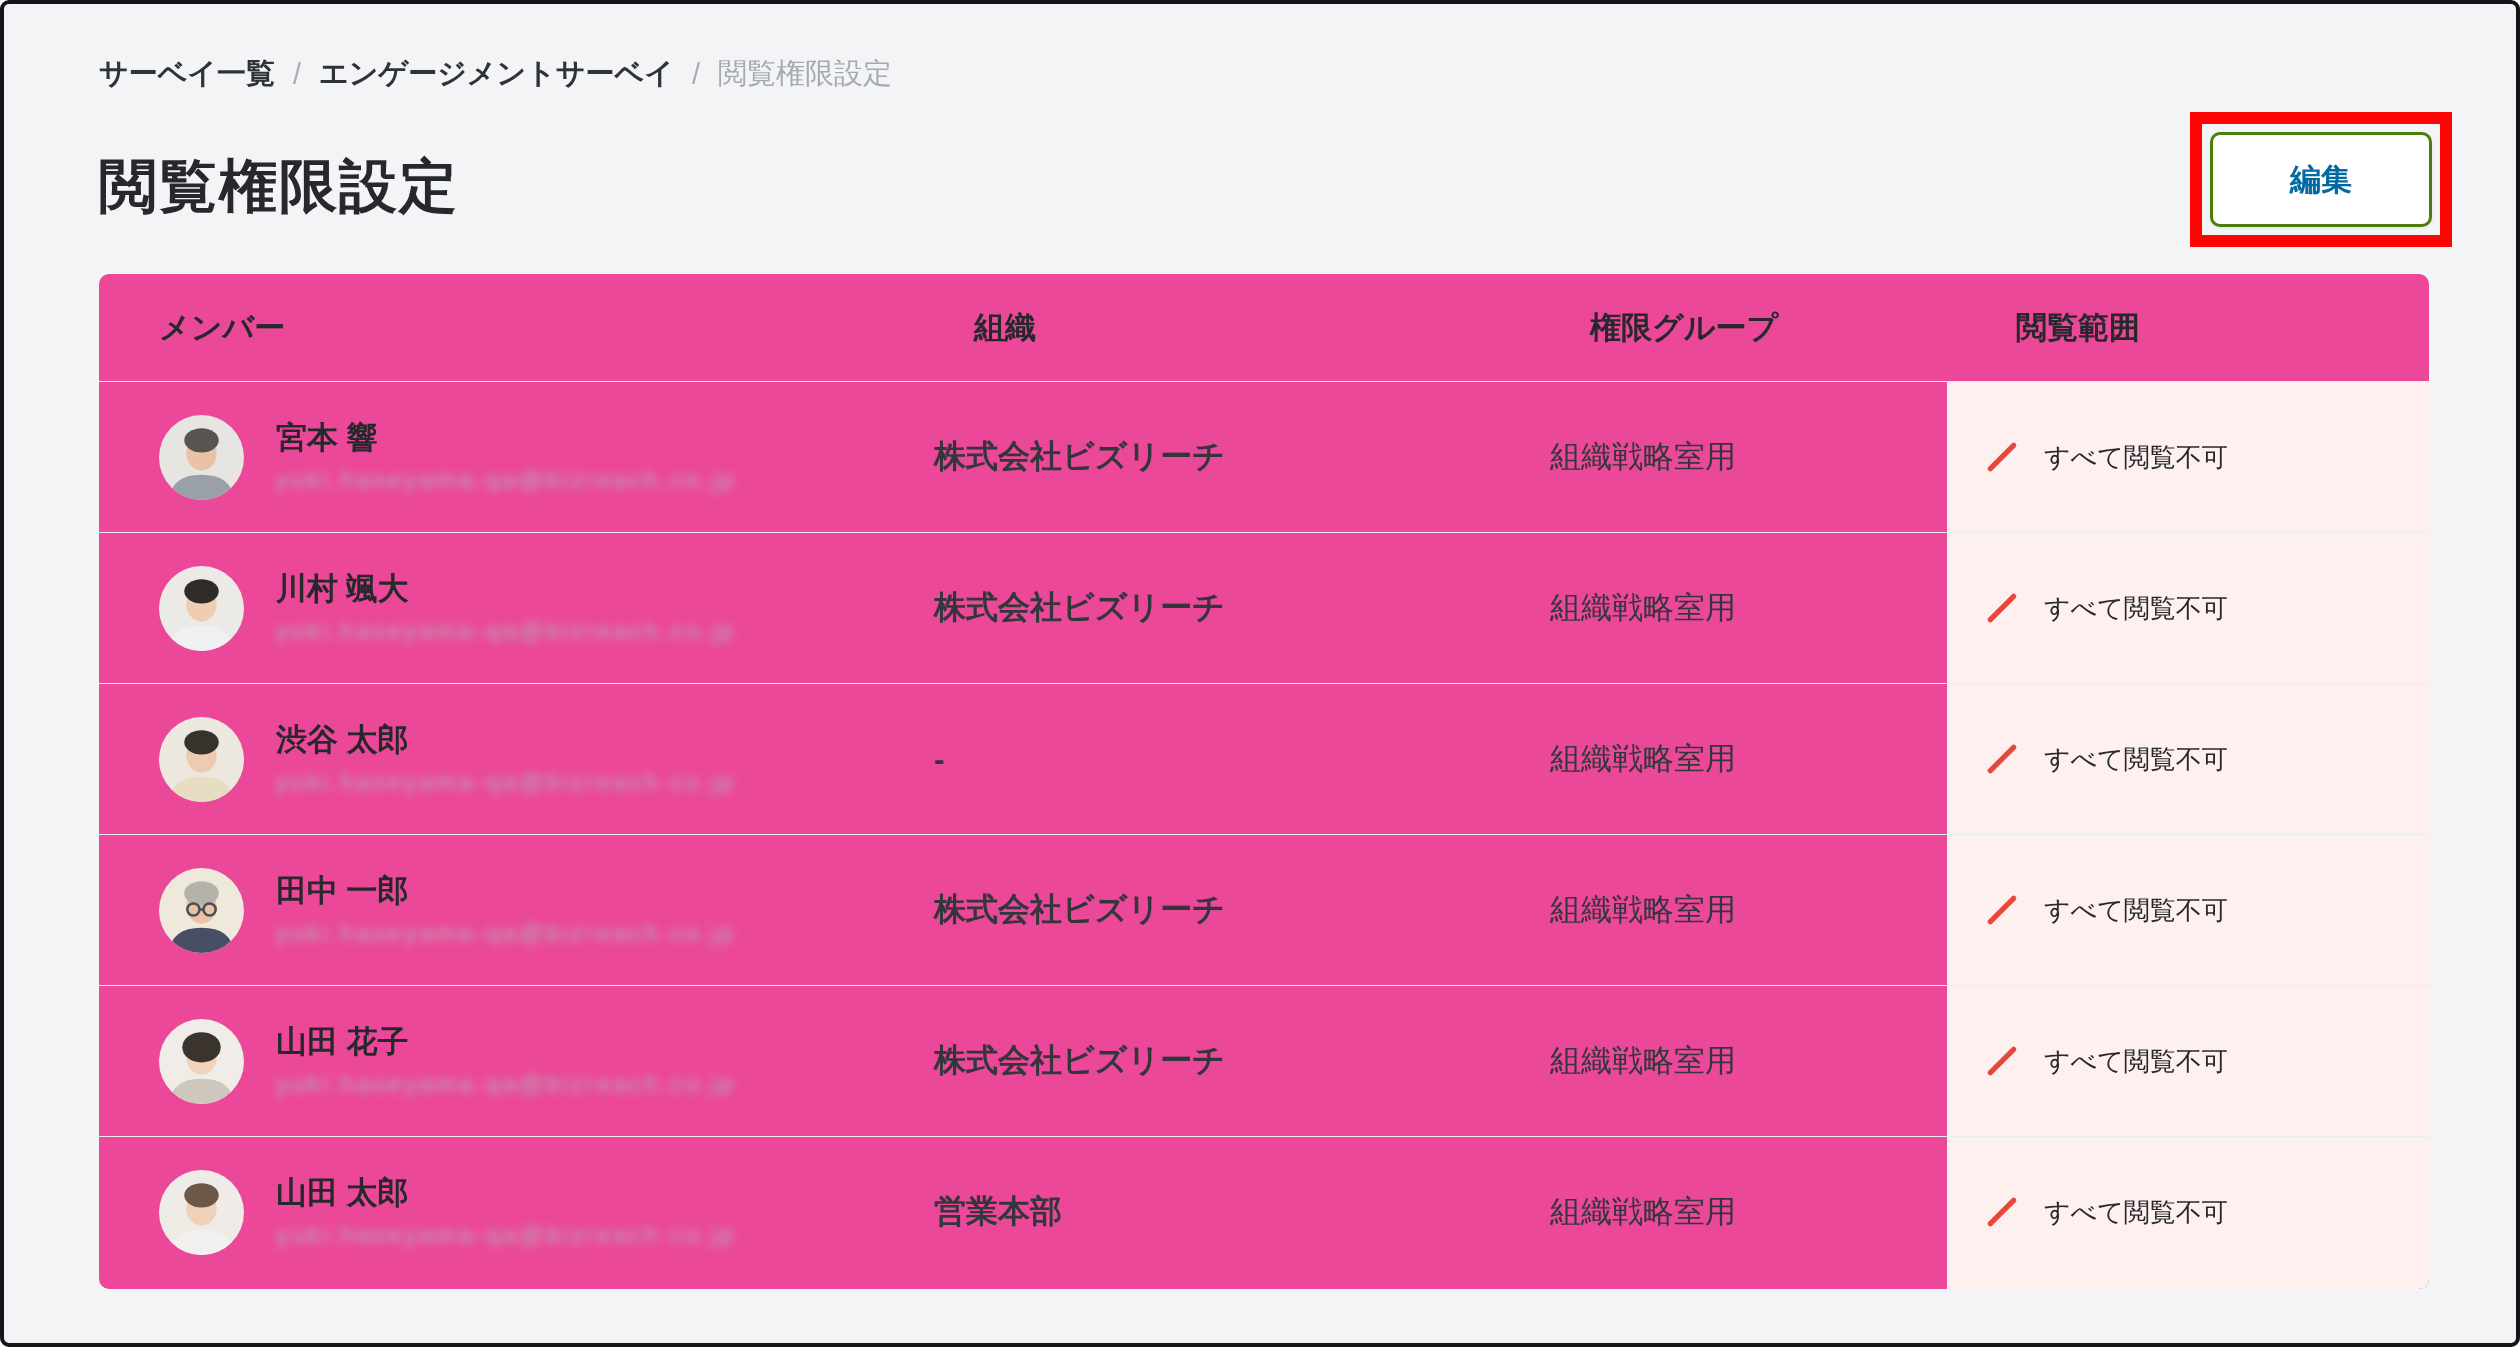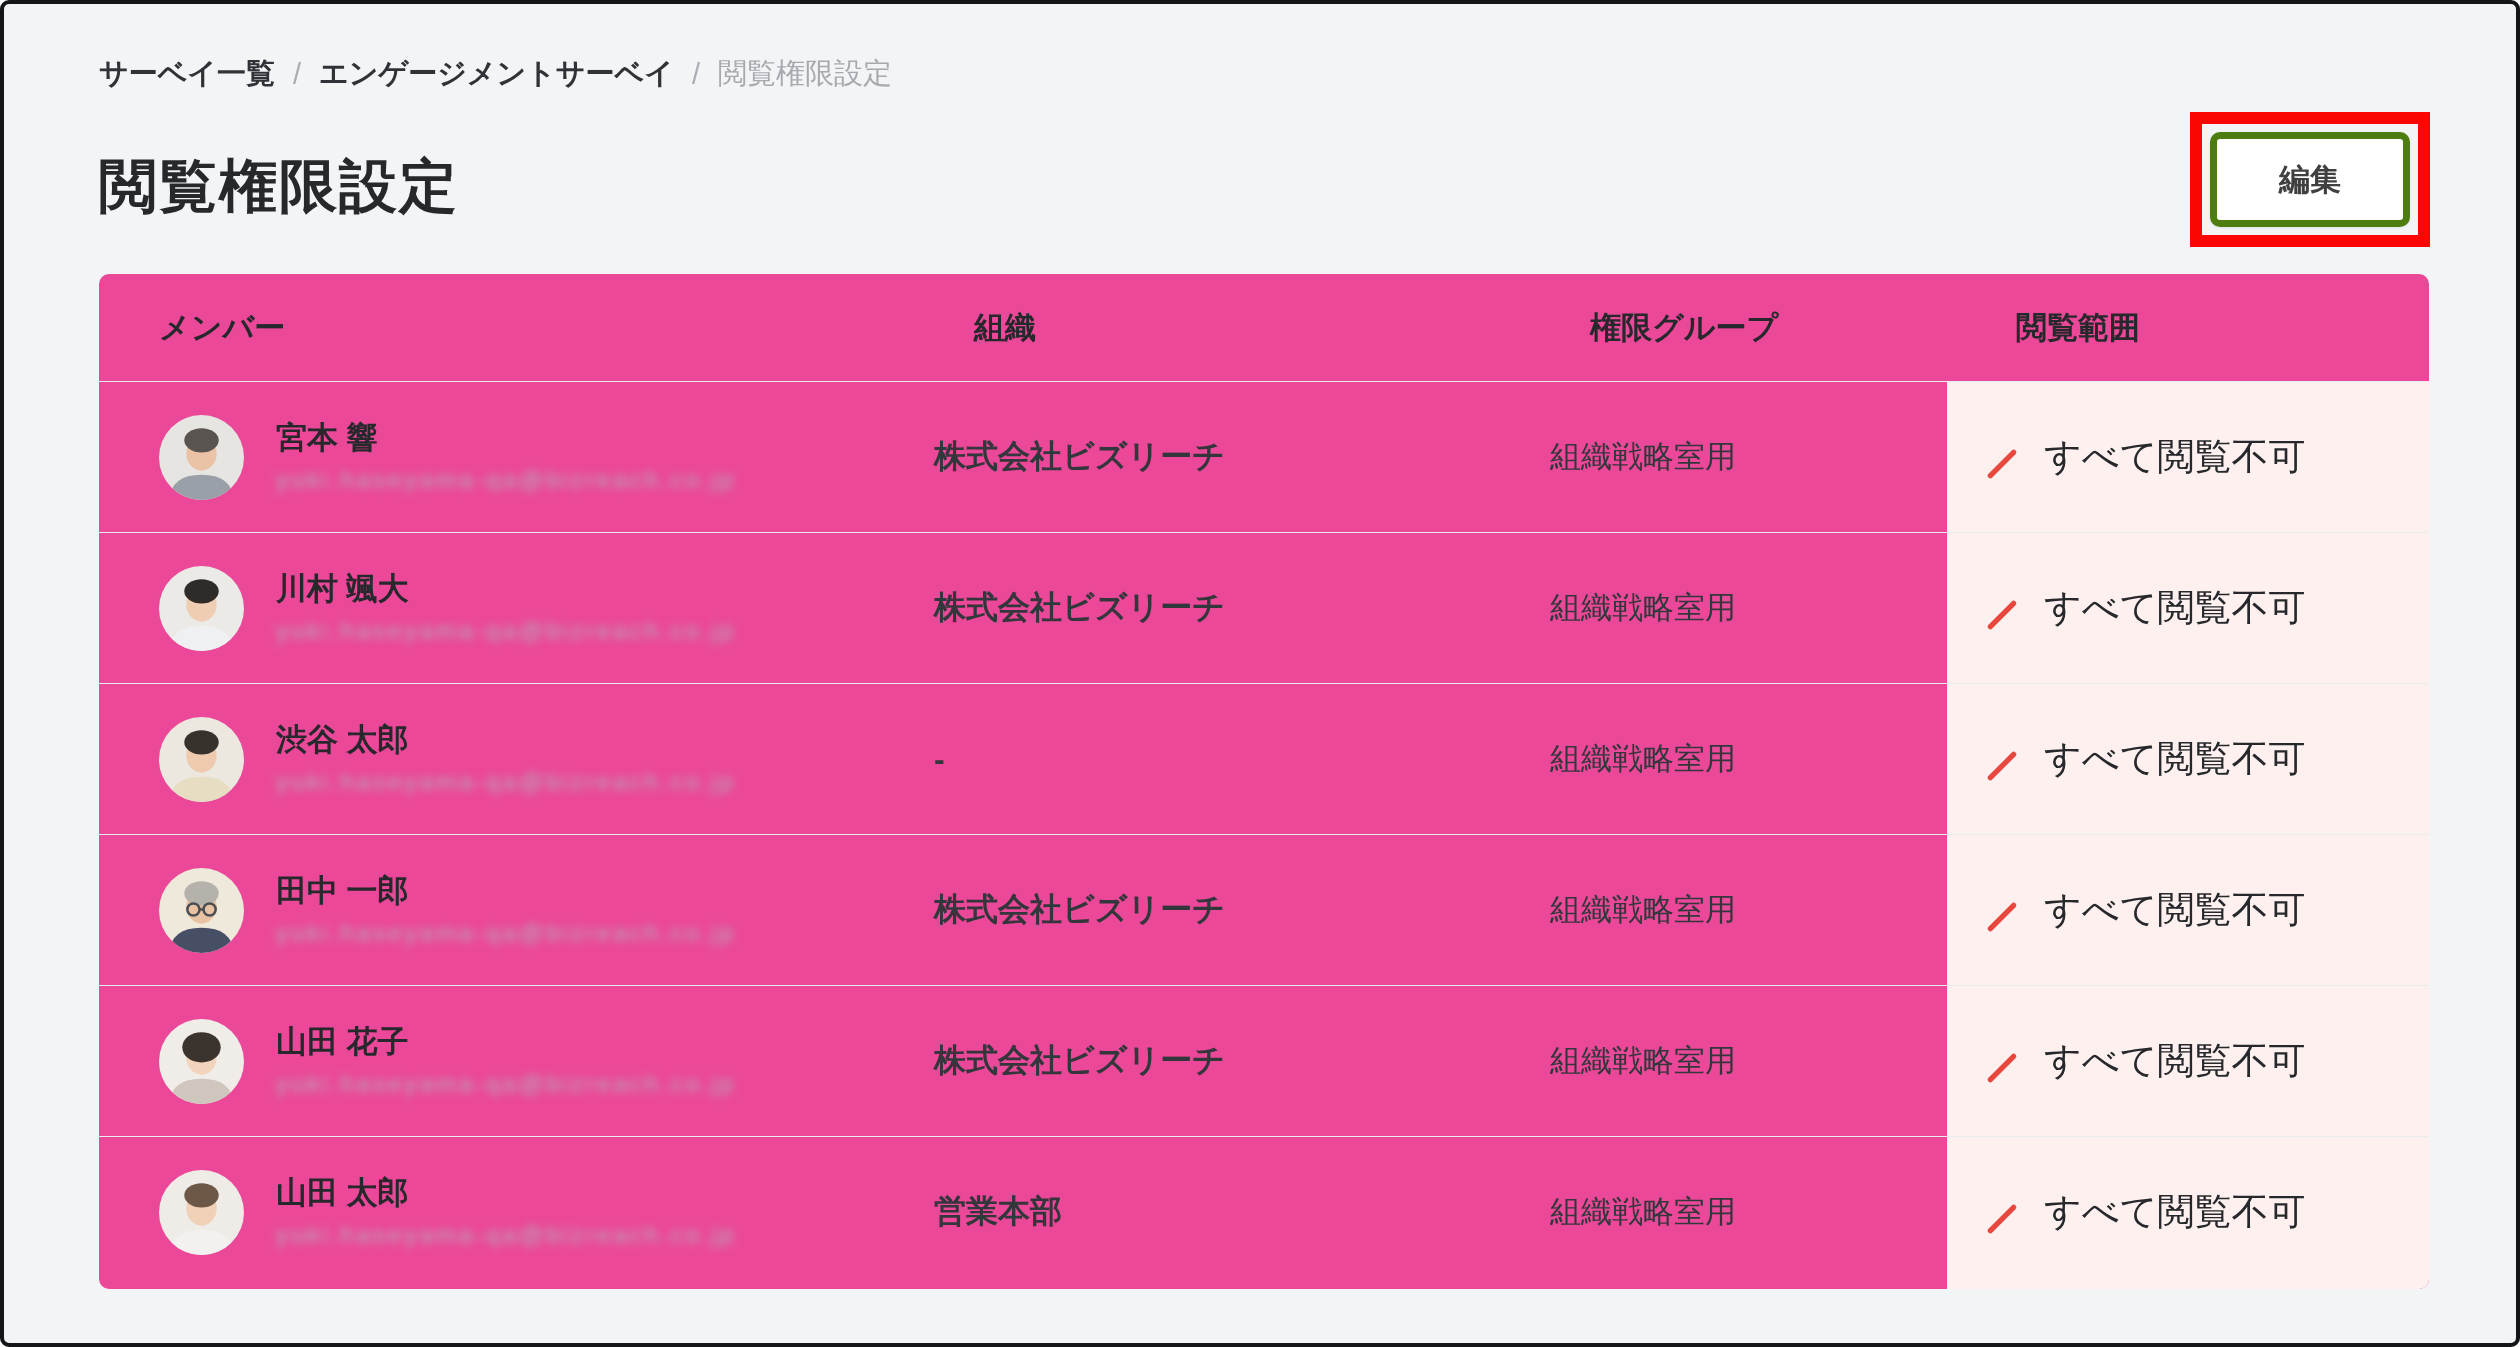--- a/index.html
+++ b/index.html
@@ -29,25 +29,25 @@
     font-size:58px;font-weight:700;color:#26282c;letter-spacing:2px;
   }
   
   .edit-annotation{
     position:absolute;top:108px;left:2186px;
     border:12px solid var(--annotation-red,#fb0505);
     padding:8px;
   }
   .edit-btn{
     display:flex;align-items:center;justify-content:center;
-    width:200px;height:95px;
+    width:222px;height:95px;
     background:#ffffff;
-    border:7px solid #4d7c0f;border-radius:10px;
+    border:3px solid #4d7c0f;border-radius:10px;
     box-shadow:0 1px 3px rgba(20,30,40,.08);
-    font-family:inherit;font-size:31px;font-weight:700;color:#404040;
+    font-family:inherit;font-size:31px;font-weight:700;color:#0369a1;
     cursor:pointer;
   }
   
   .card{
     position:absolute;left:95px;top:270px;
     width:2330px;height:1015px;
     background:#ec4899;border-radius:10px;
     overflow:hidden;
   }
   .pink-band{
@@ -71,21 +71,21 @@
   .cell{box-sizing:border-box;}
   .c-member{width:835px;padding-left:60px;display:flex;align-items:center;gap:32px;}
   .avatar{width:85px;height:85px;border-radius:50%;flex:0 0 85px;display:block;}
   .member-name{font-size:31px;font-weight:700;color:#26282c;line-height:1.15;}
   .member-email{
     margin-top:10px;font-size:24px;color:#aeb2b7;
     filter:blur(4px);letter-spacing:3px;white-space:nowrap;
   }
   .c-org{width:616px;font-size:32px;color:#33363b;font-weight:bold;}
   .c-group{width:397px;font-size:31px;color:#33363b;}
-  .c-scope{flex:1;display:flex;align-items:flex-end;gap:24px;padding-left:37px;font-size:37px;color:#26282c;}
+  .c-scope{flex:1;display:flex;align-items:center;gap:24px;padding-left:37px;font-size:26px;color:#26282c;}
   .slash{width:36px;height:36px;flex:0 0 36px;}
   .slash path{stroke:var(--accent-red,#e8473e);stroke-width:5;stroke-linecap:round;fill:none;}
 </style>
 </head>
 <body>
 
 <div class="screen" style="--page-bg: #f3f4f6; --annotation-red: #fb0505; --accent-red: #e8473e; --scope-bg: #fdf0ee; --divider: #e8ecef;">
 
   <nav class="breadcrumb">
     <a>サーベイ一覧</a>

